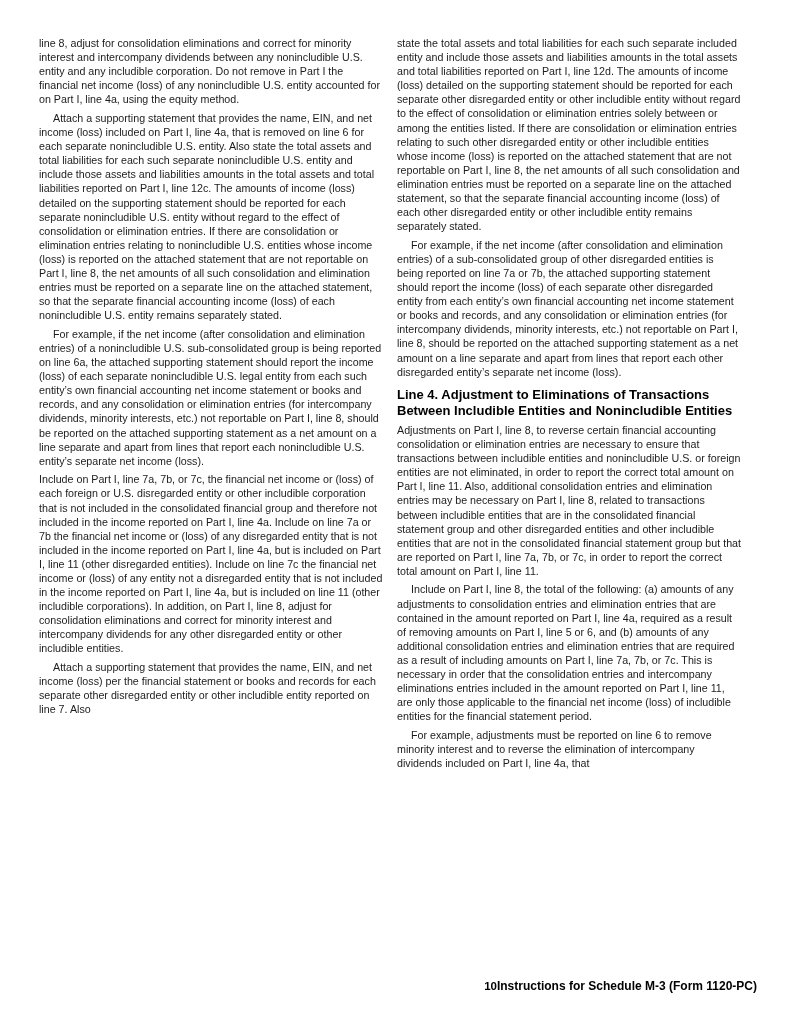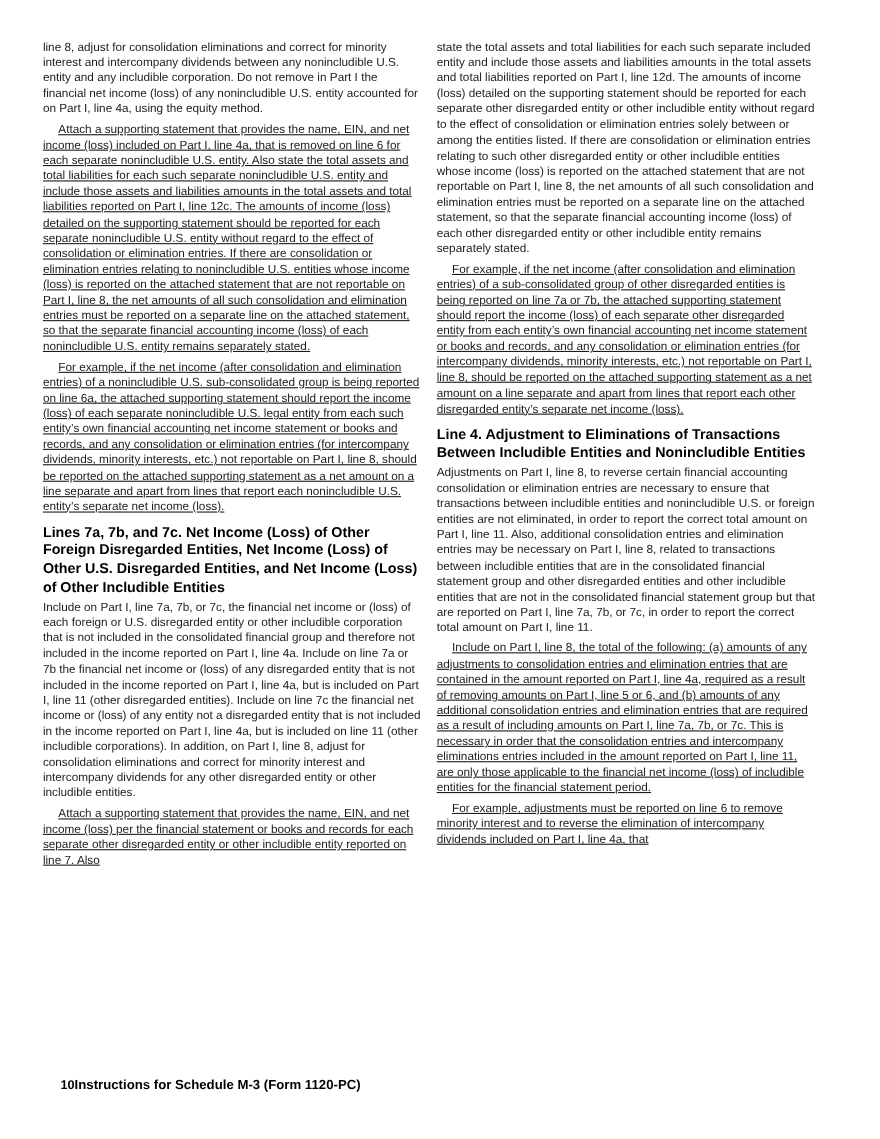--- a/index.html
+++ b/index.html
@@ -32,36 +32,35 @@
   }
   .para {
     font-size: 10.7px;
     line-height: 14.1px;
     margin: 0 0 4.5px 0;
     text-align: left;
     color: #1c1c1c;
   }
   .para.indent {
     text-indent: 14px;
-    text-decoration: underline;
   }
   .heading {
     font-size: 13px;
     line-height: 16.6px;
     font-weight: bold;
     color: #000000;
     margin: 8px 0 3px 0;
   }
   .footer {
     position: absolute;
     top: 979px;
     left: 55px;
     width: 702px;
     display: flex;
-    justify-content: flex-start;
+    justify-content: flex-end;
     align-items: baseline;
   }
   .page-number {
     font-size: 11.5px;
     font-weight: bold;
     color: #000000;
   }
   .footer-title {
     font-size: 12px;
     font-weight: bold;
@@ -70,21 +69,20 @@
 </style>
 </head>
 <body>
 
 <div class="page">
   <div class="columns">
     <div class="col">
         <p class="para">line 8, adjust for consolidation eliminations and correct for minority interest and intercompany dividends between any nonincludible U.S. entity and any includible corporation. Do not remove in Part I the financial net income (loss) of any nonincludible U.S. entity accounted for on Part I, line 4a, using the equity method.</p>
         <p class="para indent">Attach a supporting statement that provides the name, EIN, and net income (loss) included on Part I, line 4a, that is removed on line 6 for each separate nonincludible U.S. entity. Also state the total assets and total liabilities for each such separate nonincludible U.S. entity and include those assets and liabilities amounts in the total assets and total liabilities reported on Part I, line 12c. The amounts of income (loss) detailed on the supporting statement should be reported for each separate nonincludible U.S. entity without regard to the effect of consolidation or elimination entries. If there are consolidation or elimination entries relating to nonincludible U.S. entities whose income (loss) is reported on the attached statement that are not reportable on Part I, line 8, the net amounts of all such consolidation and elimination entries must be reported on a separate line on the attached statement, so that the separate financial accounting income (loss) of each nonincludible U.S. entity remains separately stated.</p>
         <p class="para indent">For example, if the net income (after consolidation and elimination entries) of a nonincludible U.S. sub-consolidated group is being reported on line 6a, the attached supporting statement should report the income (loss) of each separate nonincludible U.S. legal entity from each such entity’s own financial accounting net income statement or books and records, and any consolidation or elimination entries (for intercompany dividends, minority interests, etc.) not reportable on Part I, line 8, should be reported on the attached supporting statement as a net amount on a line separate and apart from lines that report each nonincludible U.S. entity’s separate net income (loss).</p>
-        <h2 class="heading">Lines 7a, 7b, and 7c. Net Income (Loss) of Other Foreign Disregarded Entities, Net Income (Loss) of Other U.S. Disregarded Entities, and Net Income (Loss) of Other Includible Entities</h2>
         <p class="para">Include on Part I, line 7a, 7b, or 7c, the financial net income or (loss) of each foreign or U.S. disregarded entity or other includible corporation that is not included in the consolidated financial group and therefore not included in the income reported on Part I, line 4a. Include on line 7a or 7b the financial net income or (loss) of any disregarded entity that is not included in the income reported on Part I, line 4a, but is included on Part I, line 11 (other disregarded entities). Include on line 7c the financial net income or (loss) of any entity not a disregarded entity that is not included in the income reported on Part I, line 4a, but is included on line 11 (other includible corporations). In addition, on Part I, line 8, adjust for consolidation eliminations and correct for minority interest and intercompany dividends for any other disregarded entity or other includible entities.</p>
         <p class="para indent">Attach a supporting statement that provides the name, EIN, and net income (loss) per the financial statement or books and records for each separate other disregarded entity or other includible entity reported on line 7. Also</p>
       </div>
     <div class="col">
         <p class="para">state the total assets and total liabilities for each such separate included entity and include those assets and liabilities amounts in the total assets and total liabilities reported on Part I, line 12d. The amounts of income (loss) detailed on the supporting statement should be reported for each separate other disregarded entity or other includible entity without regard to the effect of consolidation or elimination entries solely between or among the entities listed. If there are consolidation or elimination entries relating to such other disregarded entity or other includible entities whose income (loss) is reported on the attached statement that are not reportable on Part I, line 8, the net amounts of all such consolidation and elimination entries must be reported on a separate line on the attached statement, so that the separate financial accounting income (loss) of each other disregarded entity or other includible entity remains separately stated.</p>
         <p class="para indent">For example, if the net income (after consolidation and elimination entries) of a sub-consolidated group of other disregarded entities is being reported on line 7a or 7b, the attached supporting statement should report the income (loss) of each separate other disregarded entity from each entity’s own financial accounting net income statement or books and records, and any consolidation or elimination entries (for intercompany dividends, minority interests, etc.) not reportable on Part I, line 8, should be reported on the attached supporting statement as a net amount on a line separate and apart from lines that report each other disregarded entity’s separate net income (loss).</p>
         <h2 class="heading">Line 4. Adjustment to Eliminations of Transactions Between Includible Entities and Nonincludible Entities</h2>
         <p class="para">Adjustments on Part I, line 8, to reverse certain financial accounting consolidation or elimination entries are necessary to ensure that transactions between includible entities and nonincludible U.S. or foreign entities are not eliminated, in order to report the correct total amount on Part I, line 11. Also, additional consolidation entries and elimination entries may be necessary on Part I, line 8, related to transactions between includible entities that are in the consolidated financial statement group and other disregarded entities and other includible entities that are not in the consolidated financial statement group but that are reported on Part I, line 7a, 7b, or 7c, in order to report the correct total amount on Part I, line 11.</p>
         <p class="para indent">Include on Part I, line 8, the total of the following: (a) amounts of any adjustments to consolidation entries and elimination entries that are contained in the amount reported on Part I, line 4a, required as a result of removing amounts on Part I, line 5 or 6, and (b) amounts of any additional consolidation entries and elimination entries that are required as a result of including amounts on Part I, line 7a, 7b, or 7c. This is necessary in order that the consolidation entries and intercompany eliminations entries included in the amount reported on Part I, line 11, are only those applicable to the financial net income (loss) of includible entities for the financial statement period.</p>
         <p class="para indent">For example, adjustments must be reported on line 6 to remove minority interest and to reverse the elimination of intercompany dividends included on Part I, line 4a, that</p>

